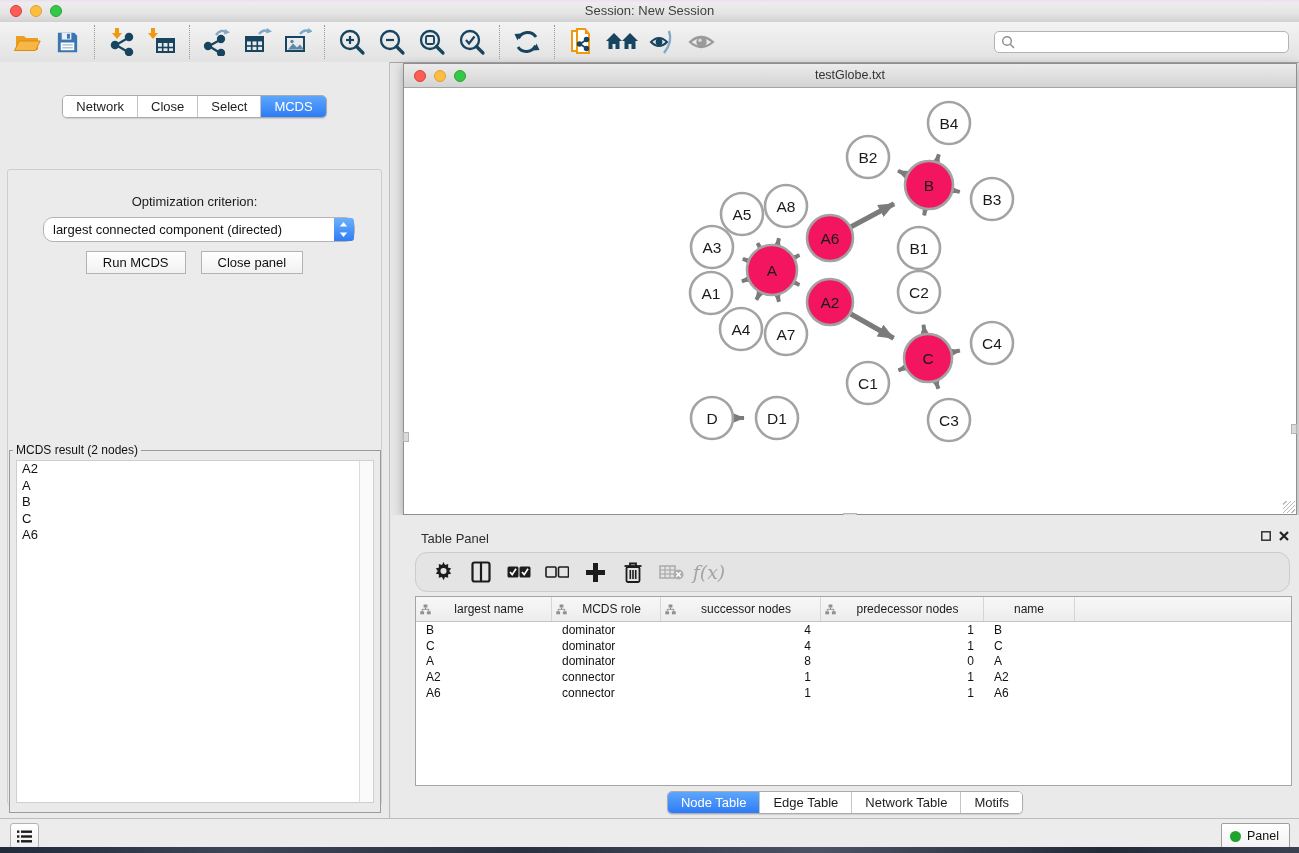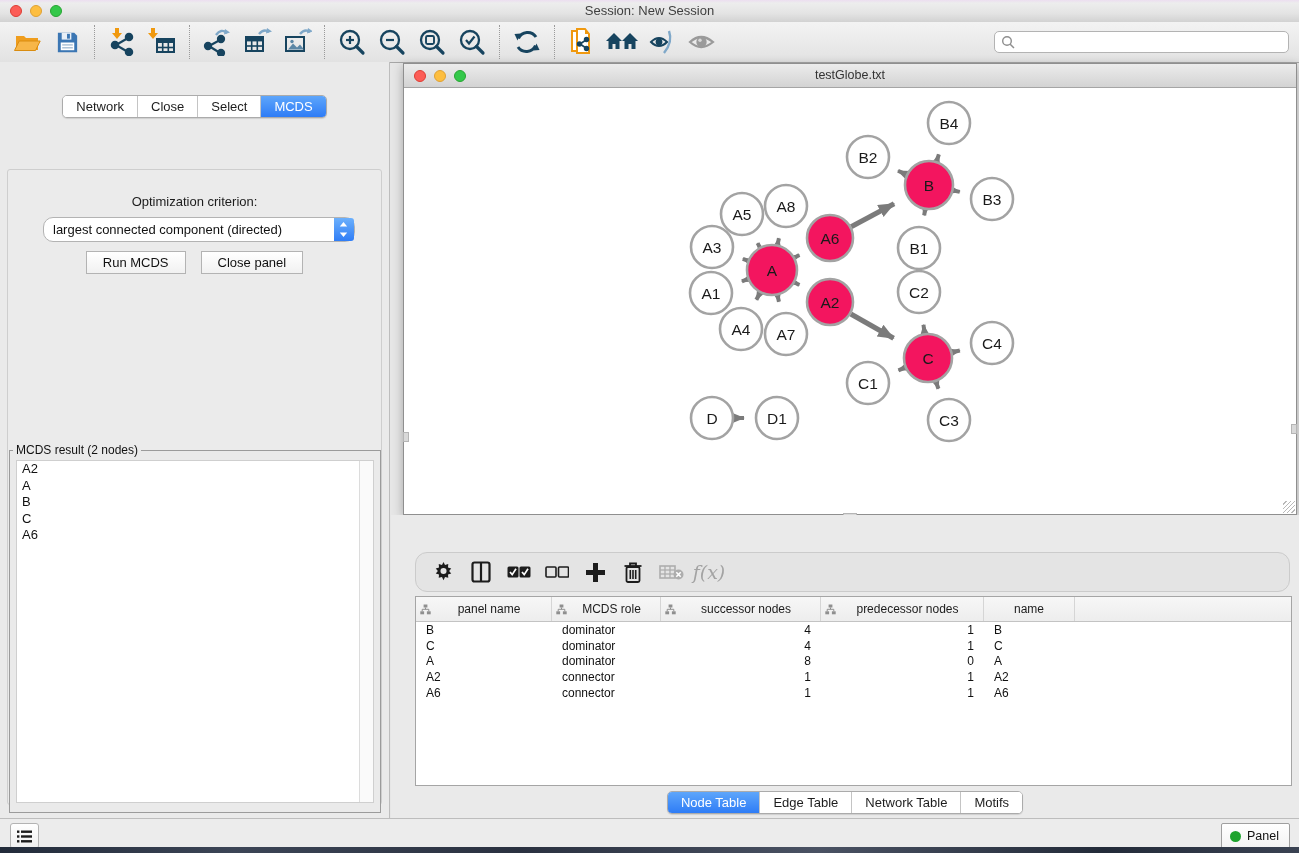--- a/index.html
+++ b/index.html
@@ -427,20 +427,31 @@
           </g>
         </svg>
     </div>
     <div class="grip" style="left:-1px;top:368px;width:6px;height:10px;"></div>
     <div class="grip" style="right:-1px;top:360px;width:6px;height:10px;"></div>
     <div class="corner-resize"></div>
   </div>
   <div class="grip" style="left:843px;top:513px;width:14px;height:7px;"></div>
 
   <div class="table-panel">
+    <div class="panel-head" style="position:absolute;left:0;top:8px;width:100%;">
+      <div class="panel-title" style="left:30px;">Table Panel</div>
+      <div class="panel-ctls" style="right:10px;">
+        <svg width="10" height="10" viewBox="0 0 10 10">
+          <rect x="0.8" y="0.8" width="8.4" height="8.4" fill="none" stroke="#333" stroke-width="1.5"></rect>
+        </svg>
+        <svg width="10" height="10" viewBox="0 0 10 10">
+          <path d="M1 1 L9 9 M9 1 L1 9" stroke="#222" stroke-width="2.2"></path>
+        </svg>
+      </div>
+    </div>
 
     <div class="tp-toolbar">
       <div class="tp-btn">
         <svg width="21" height="21" viewBox="0 0 22 22">
           <path fill="#1c1c1c" d="M11 0 l1.6 3.1 3.4-.9 -.3 3.5 3.4 1 -2.2 2.7 2.2 2.7 -3.4 1 .3 3.5 -3.4 -.9 L11 19 l-1.6 -3.3 -3.4 .9 .3 -3.5 -3.4 -1 2.2 -2.7 -2.2 -2.7 3.4 -1 -.3 -3.5 3.4 .9 z"></path>
           <circle cx="11" cy="9.5" r="3.2" fill="#e4e4e4"></circle>
         </svg>
       </div>
       <div class="tp-btn">
         <svg width="20" height="22" viewBox="0 0 20 22">
@@ -496,21 +507,21 @@
 
     <div class="tbl">
       <div class="thead" id="tbl-head">
           <div class="th" style="width: 136px;">
             <svg width="11" height="11" viewBox="0 0 11 11">
               <rect x="3.6" y="0.5" width="3.8" height="3" fill="#8f8f8f"></rect>
               <rect x="0.3" y="7.3" width="3.8" height="3" fill="#8f8f8f"></rect>
               <rect x="6.9" y="7.3" width="3.8" height="3" fill="#8f8f8f"></rect>
               <path d="M5.5 3.5 v1.8 M2.2 7.3 V5.3 h6.6 v2" stroke="#8f8f8f" fill="none" stroke-width="1"></path>
             </svg>
-            <span class="lbl">panel name</span>
+            <span class="lbl">largest name</span>
           </div>
           <div class="th" style="width: 109px;">
             <svg width="11" height="11" viewBox="0 0 11 11">
               <rect x="3.6" y="0.5" width="3.8" height="3" fill="#8f8f8f"></rect>
               <rect x="0.3" y="7.3" width="3.8" height="3" fill="#8f8f8f"></rect>
               <rect x="6.9" y="7.3" width="3.8" height="3" fill="#8f8f8f"></rect>
               <path d="M5.5 3.5 v1.8 M2.2 7.3 V5.3 h6.6 v2" stroke="#8f8f8f" fill="none" stroke-width="1"></path>
             </svg>
             <span class="lbl">MCDS role</span>
           </div>

